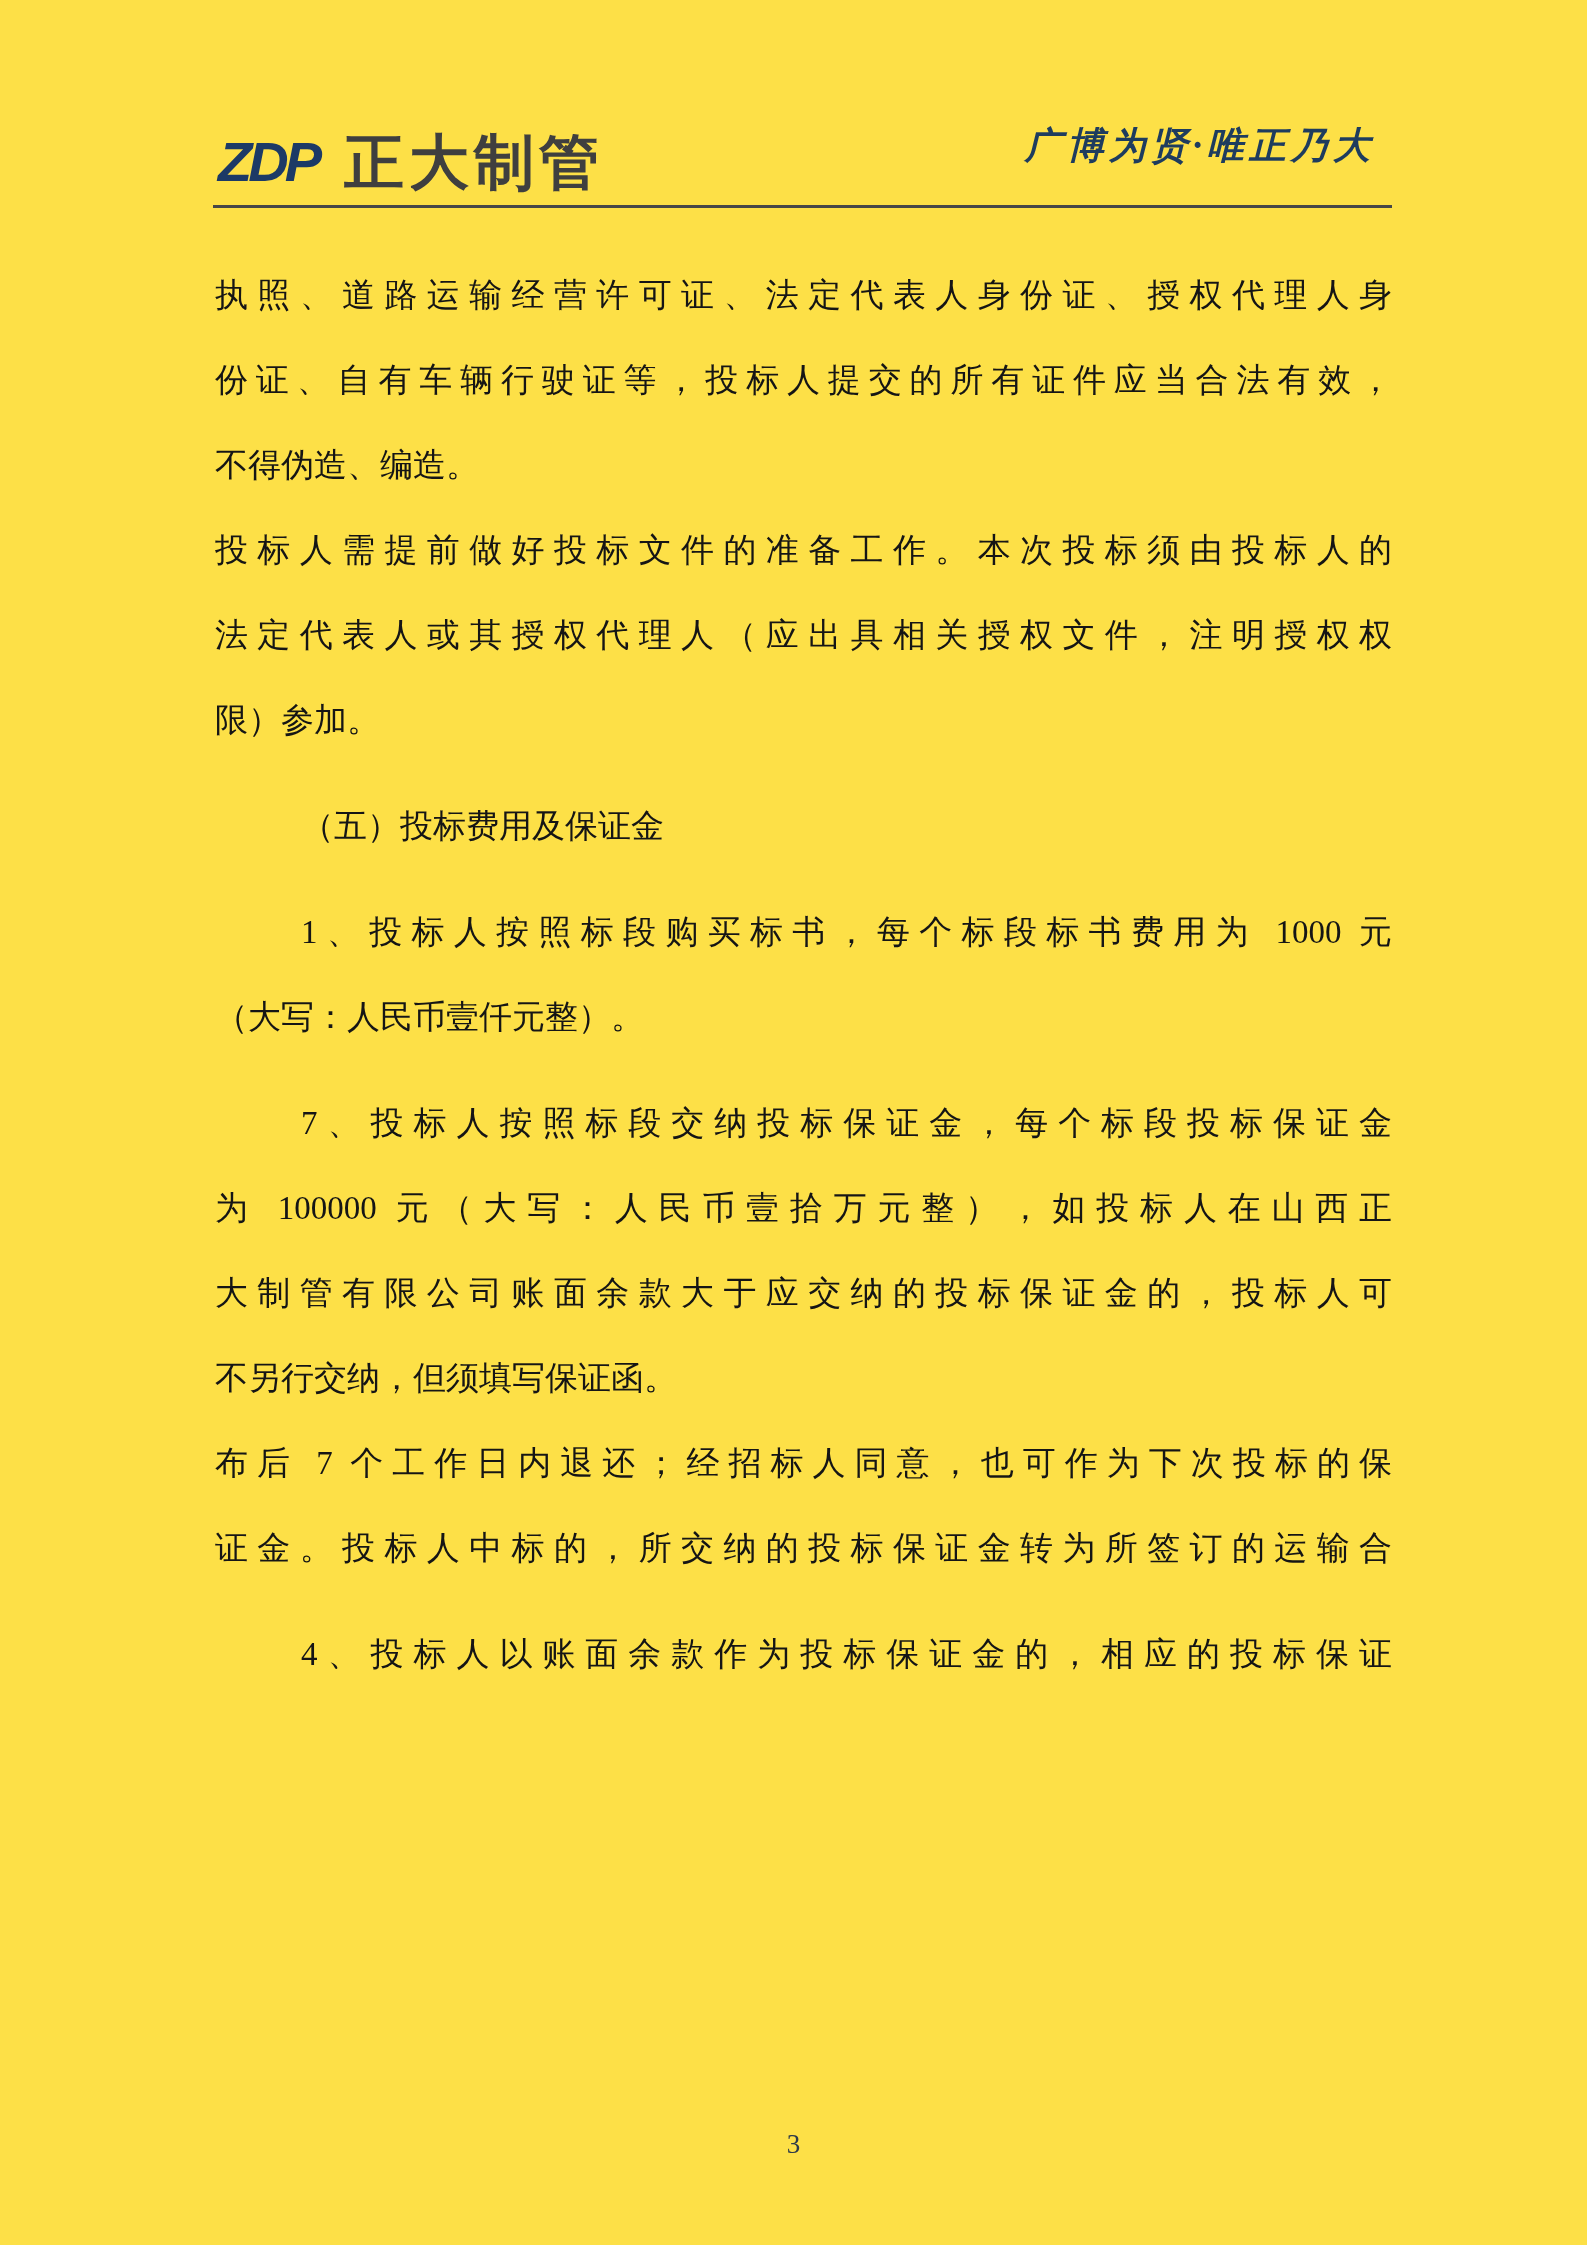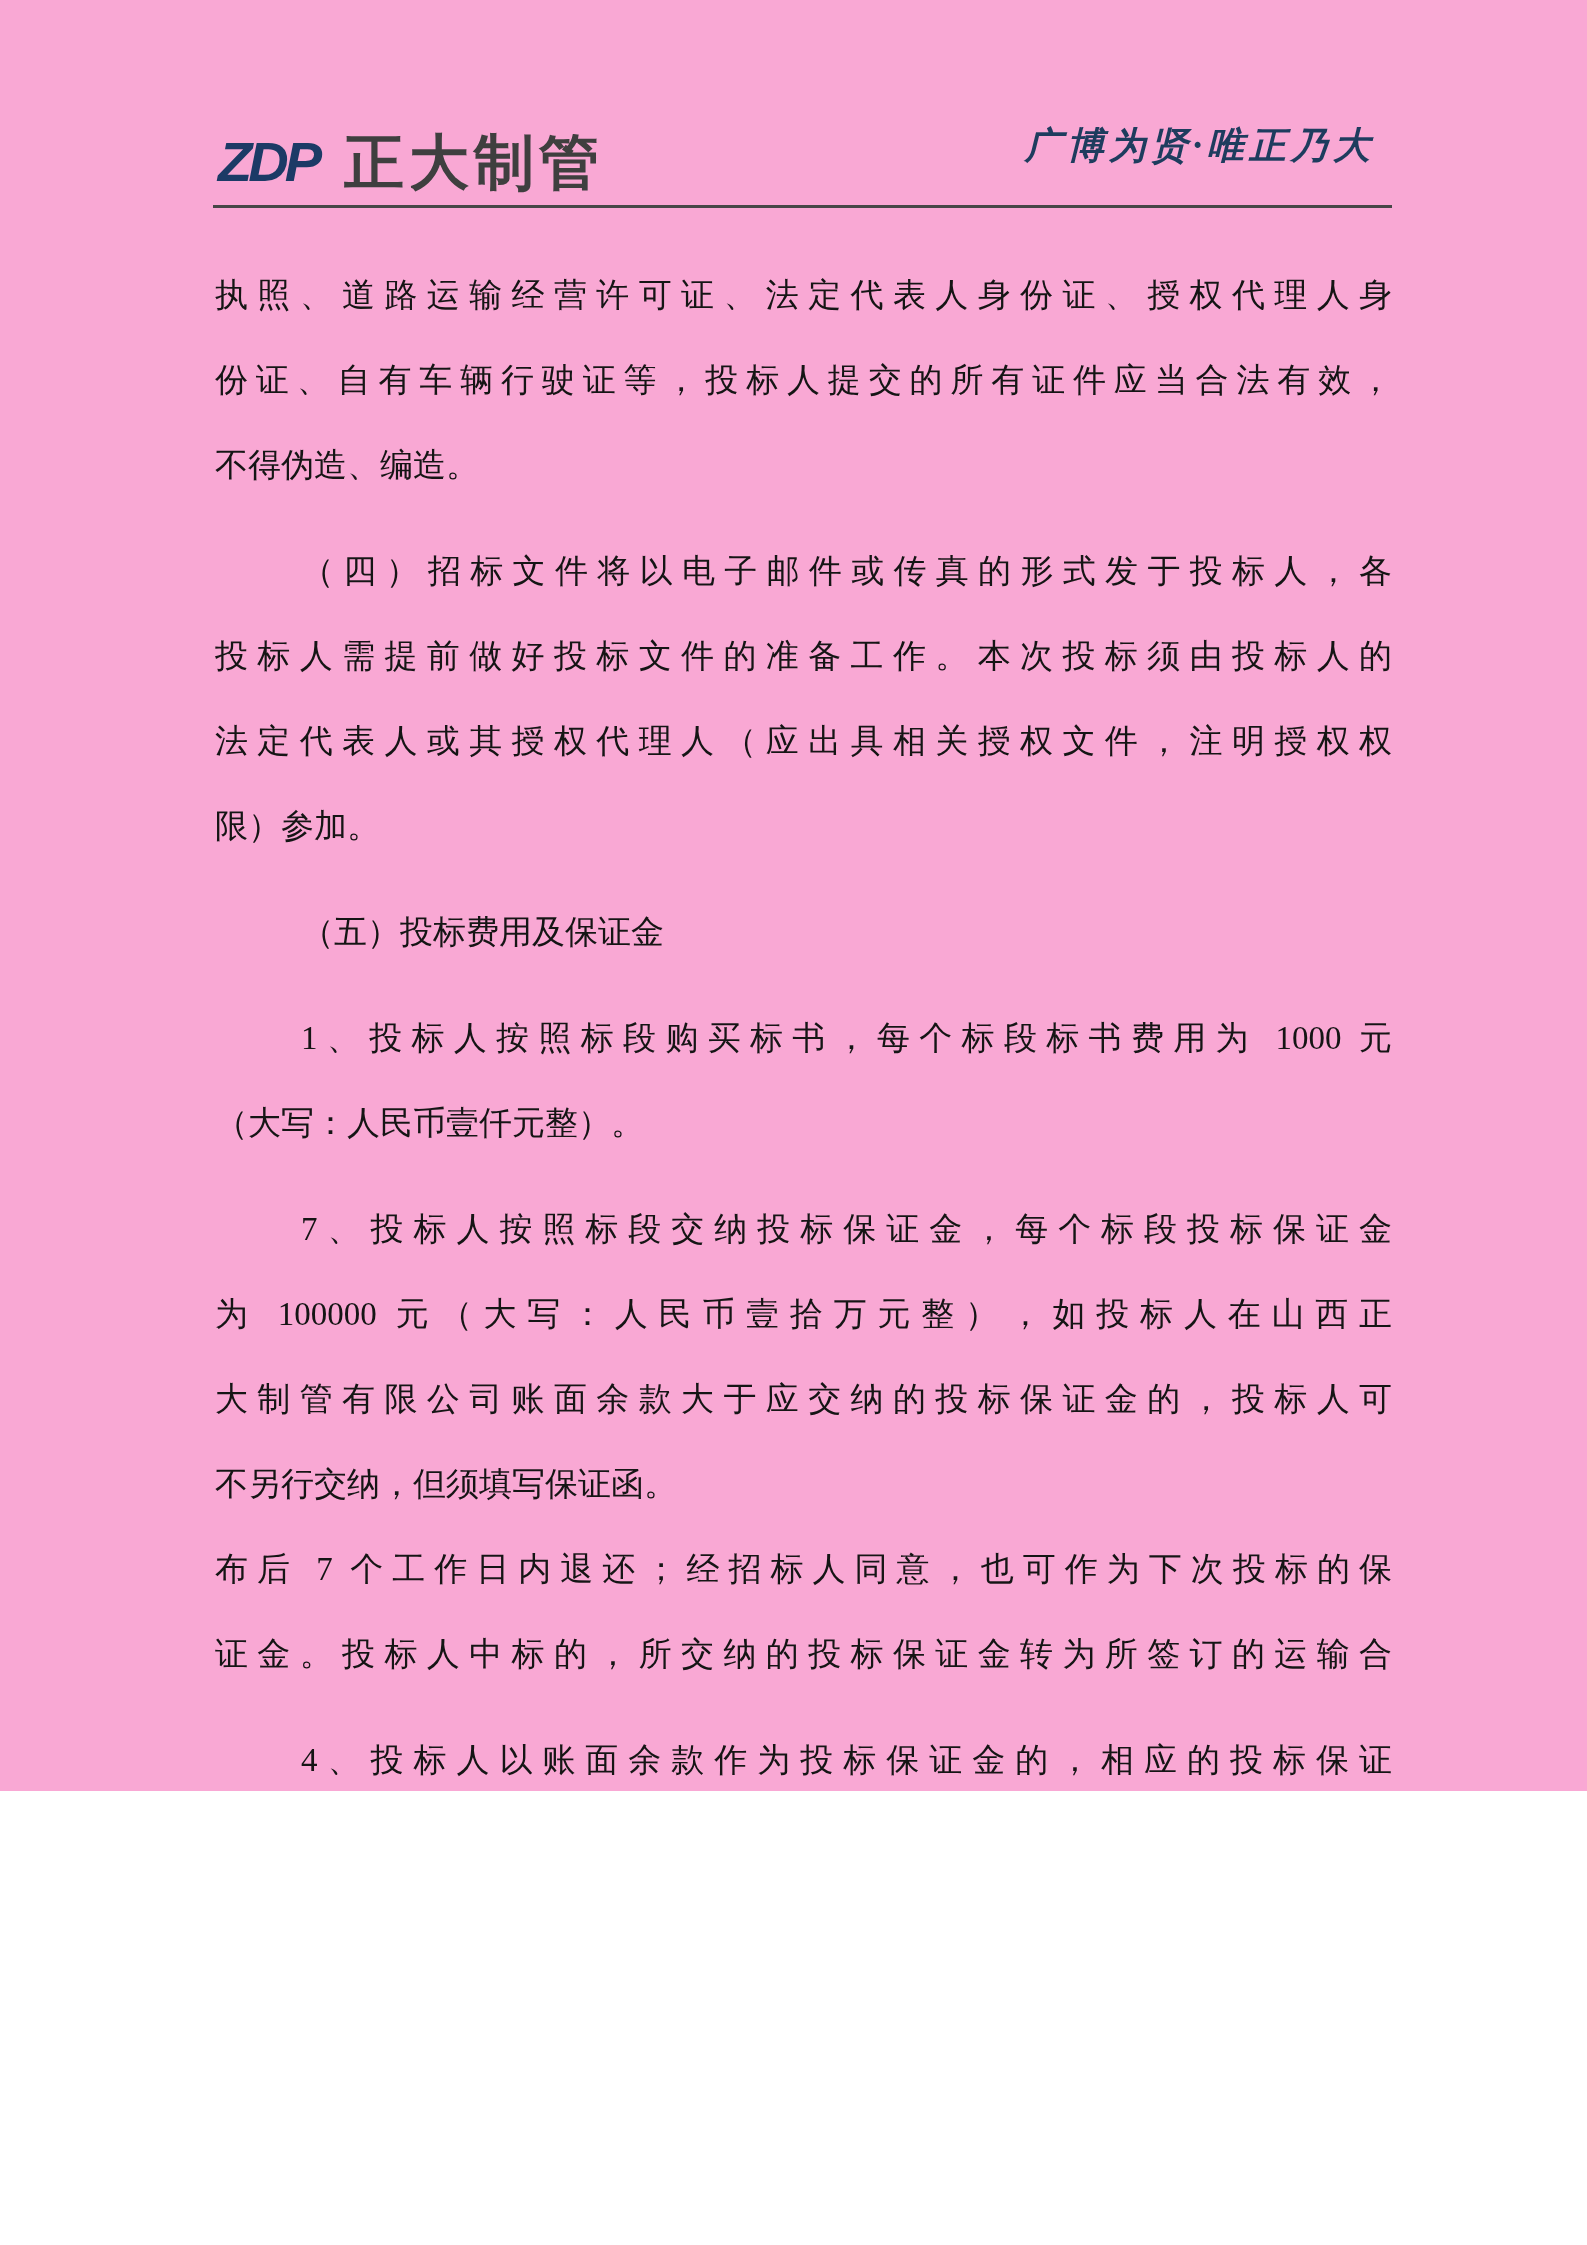--- a/index.html
+++ b/index.html
@@ -3,22 +3,22 @@
 <meta charset="utf-8">
 <style>
   html, body {
     margin: 0;
     padding: 0;
     background: #ffffff;
   }
   .page {
     position: relative;
     width: 1587px;
-    height: 1791px;
-    background: #f9a8d4;
+    height: 2245px;
+    background: #fde047;
     overflow: hidden;
     font-family: "Liberation Serif", "DejaVu Serif", serif;
   }
 
   
   .hdr-logo {
     position: absolute;
     left: 218px;
     top: 126px;
     height: 64px;
@@ -117,21 +117,20 @@
       <span class="logo-cn">正大制管</span>
     </div>
     <div class="hdr-slogan">广博为贤·唯正乃大</div>
     <div class="hdr-rule"></div>
   </header>
 
   <main class="content">
     <div class="line">执照、道路运输经营许可证、法定代表人身份证、授权代理人身</div>
     <div class="line">份证、自有车辆行驶证等，投标人提交的所有证件应当合法有效，</div>
     <div class="line end">不得伪造、编造。</div>
-    <div class="line indent gap">（四）招标文件将以电子邮件或传真的形式发于投标人，各</div>
     <div class="line">投标人需提前做好投标文件的准备工作。本次投标须由投标人的</div>
     <div class="line">法定代表人或其授权代理人（应出具相关授权文件，注明授权权</div>
     <div class="line end">限）参加。</div>
     <div class="line end indent gap">（五）投标费用及保证金</div>
     <div class="line indent gap">1、投标人按照标段购买标书，每个标段标书费用为 1000 元</div>
     <div class="line end">（大写：人民币壹仟元整）。</div>
     <div class="line indent gap">7、投标人按照标段交纳投标保证金，每个标段投标保证金</div>
     <div class="line">为 100000 元（大写：人民币壹拾万元整），如投标人在山西正</div>
     <div class="line">大制管有限公司账面余款大于应交纳的投标保证金的，投标人可</div>
     <div class="line end">不另行交纳，但须填写保证函。</div>

